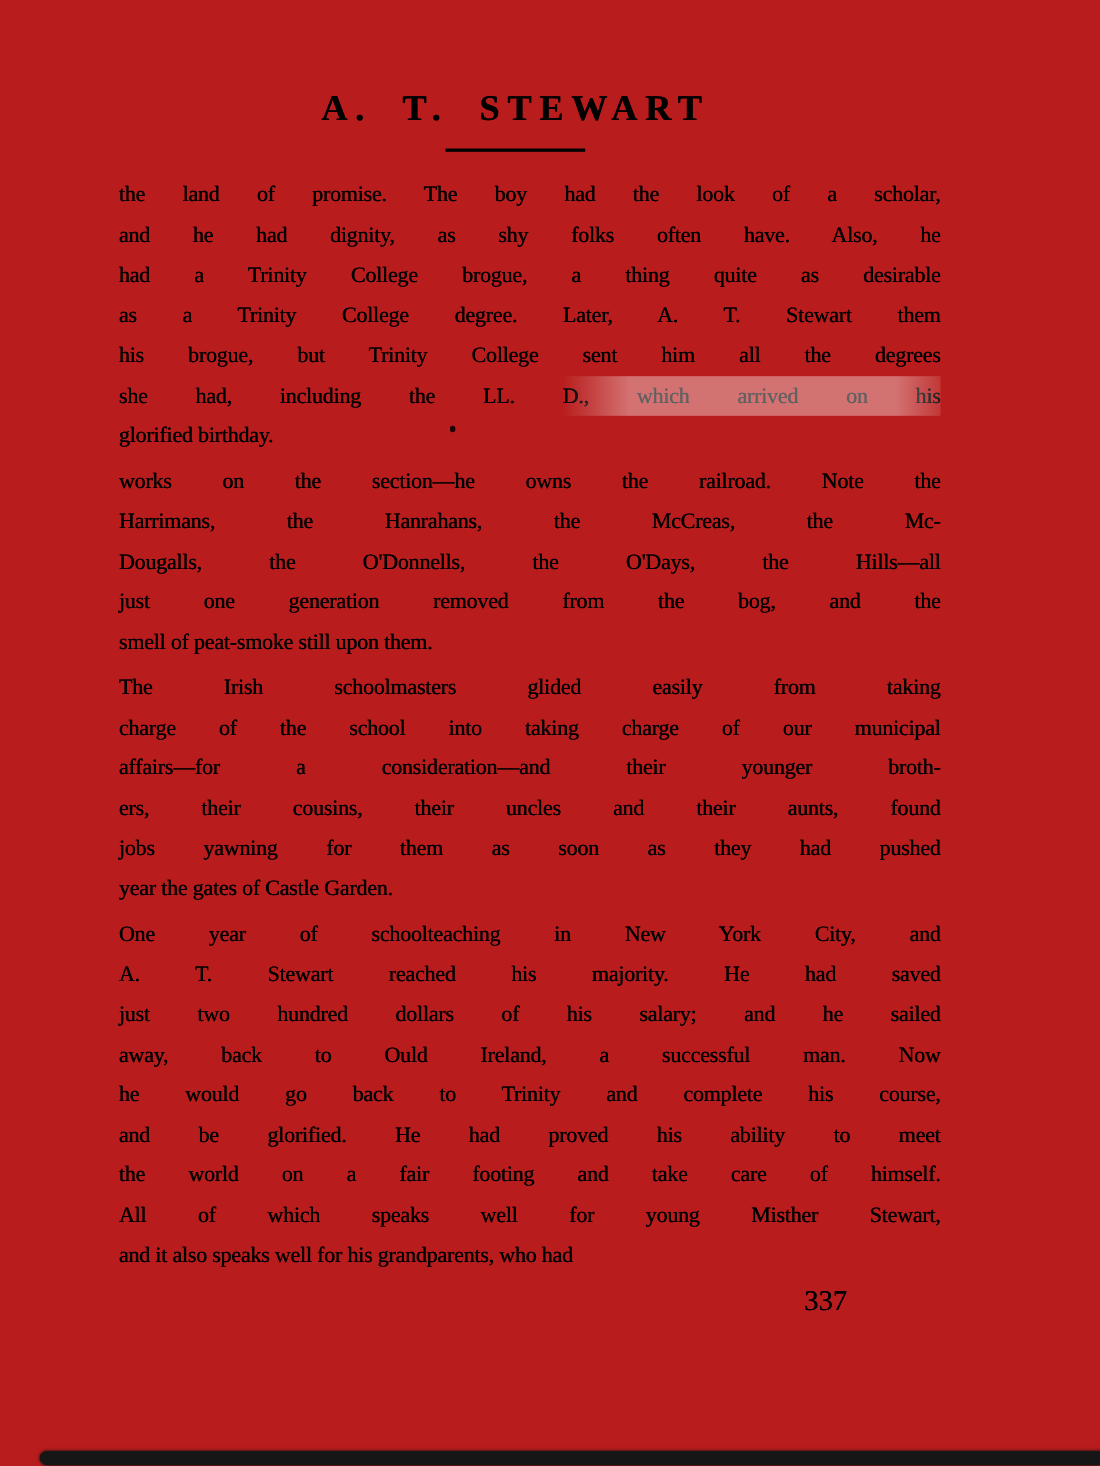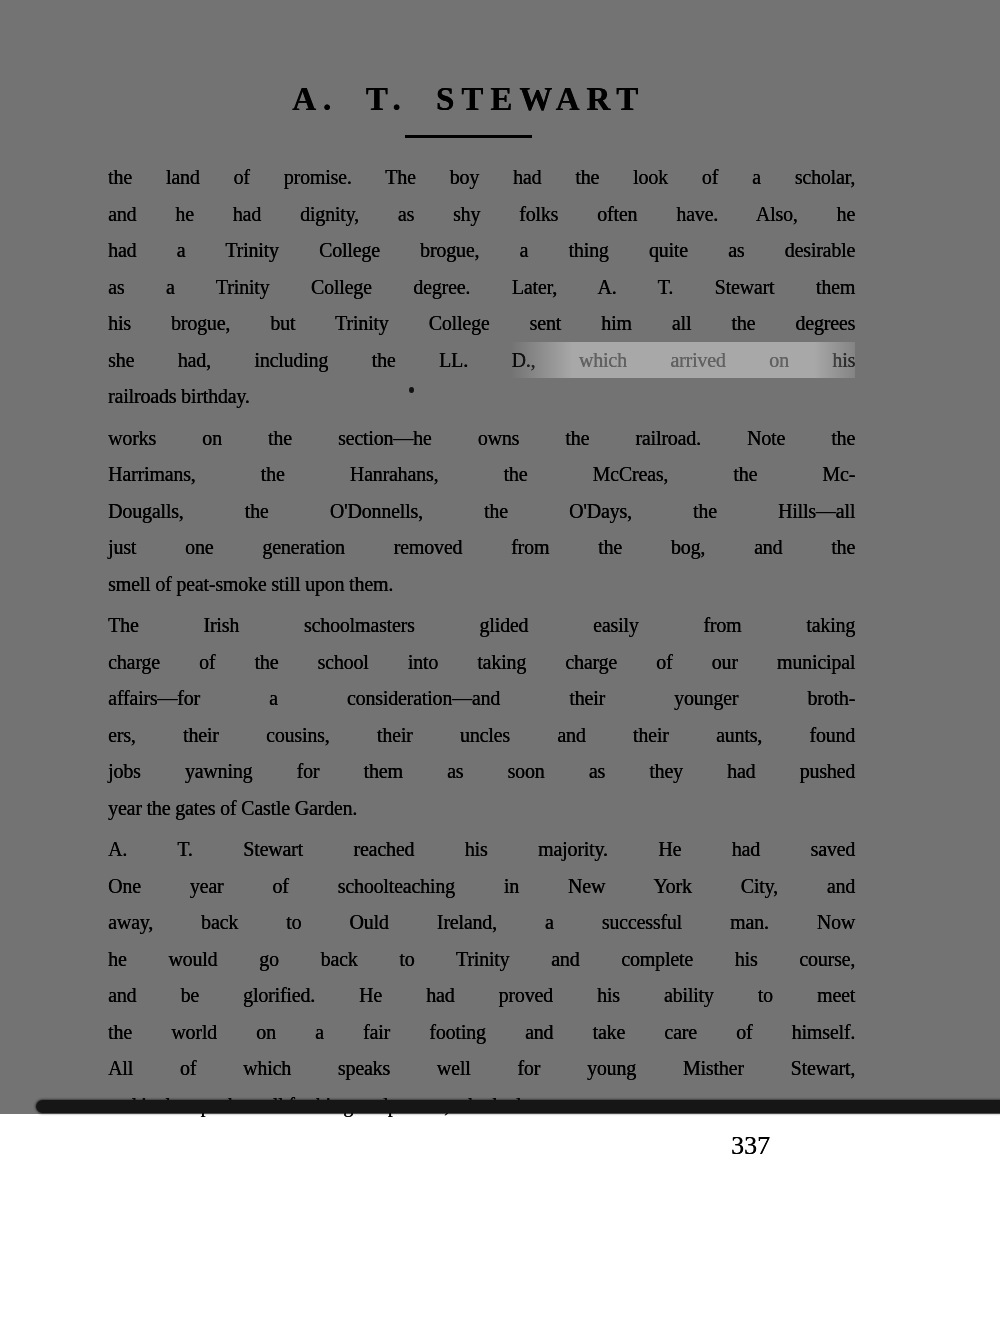--- a/index.html
+++ b/index.html
@@ -8,22 +8,22 @@
     width: 1000px;
     height: 1333px;
     position: relative;
     overflow: hidden;
     font-family: "Liberation Serif", serif;
     color: #000;
   }
   .page {
     position: relative;
     width: 1000px;
-    height: 1114px;
-    background: #737373;
+    height: 1333px;
+    background: #b91c1c;
   }
   header.page-header {
     width: 747px;
     margin-left: 95px;
     padding-top: 80px;
     text-align: center;
   }
   h1.title {
     font-family: "Liberation Serif", serif;
     font-size: 33px;
@@ -117,43 +117,44 @@
 
   <main class="text-block">
 
     <div class="para">
       <div class="line">the land of promise. The boy had the look of a scholar,</div>
       <div class="line">and he had dignity, as shy folks often have. Also, he</div>
       <div class="line">had a Trinity College brogue, a thing quite as desirable</div>
       <div class="line">as a Trinity College degree. Later, A. T. Stewart them</div>
       <div class="line">his brogue, but Trinity College sent him all the degrees</div>
       <div class="line fade-right">she had, including the LL. D., which arrived on his</div>
-      <div class="line last">railroads birthday.</div>
+      <div class="line last">glorified birthday.</div>
     </div>
 
     <div class="para">
       <div class="line">works on the section—he owns the railroad. Note the</div>
       <div class="line">Harrimans, the Hanrahans, the McCreas, the Mc-</div>
       <div class="line">Dougalls, the O'Donnells, the O'Days, the Hills—all</div>
       <div class="line">just one generation removed from the bog, and the</div>
       <div class="line last">smell of peat-smoke still upon them.</div>
     </div>
 
     <div class="para">
       <div class="line">The Irish schoolmasters glided easily from taking</div>
       <div class="line">charge of the school into taking charge of our municipal</div>
       <div class="line">affairs—for a consideration—and their younger broth-</div>
       <div class="line">ers, their cousins, their uncles and their aunts, found</div>
       <div class="line">jobs yawning for them as soon as they had pushed</div>
       <div class="line last">year the gates of Castle Garden.</div>
     </div>
 
     <div class="para">
+      <div class="line">One year of schoolteaching in New York City, and</div>
       <div class="line">A. T. Stewart reached his majority. He had saved</div>
-      <div class="line">One year of schoolteaching in New York City, and</div>
+      <div class="line">just two hundred dollars of his salary; and he sailed</div>
       <div class="line">away, back to Ould Ireland, a successful man. Now</div>
       <div class="line">he would go back to Trinity and complete his course,</div>
       <div class="line">and be glorified. He had proved his ability to meet</div>
       <div class="line">the world on a fair footing and take care of himself.</div>
       <div class="line">All of which speaks well for young Misther Stewart,</div>
       <div class="line last">and it also speaks well for his grandparents, who had</div>
     </div>
 
   </main>
 

